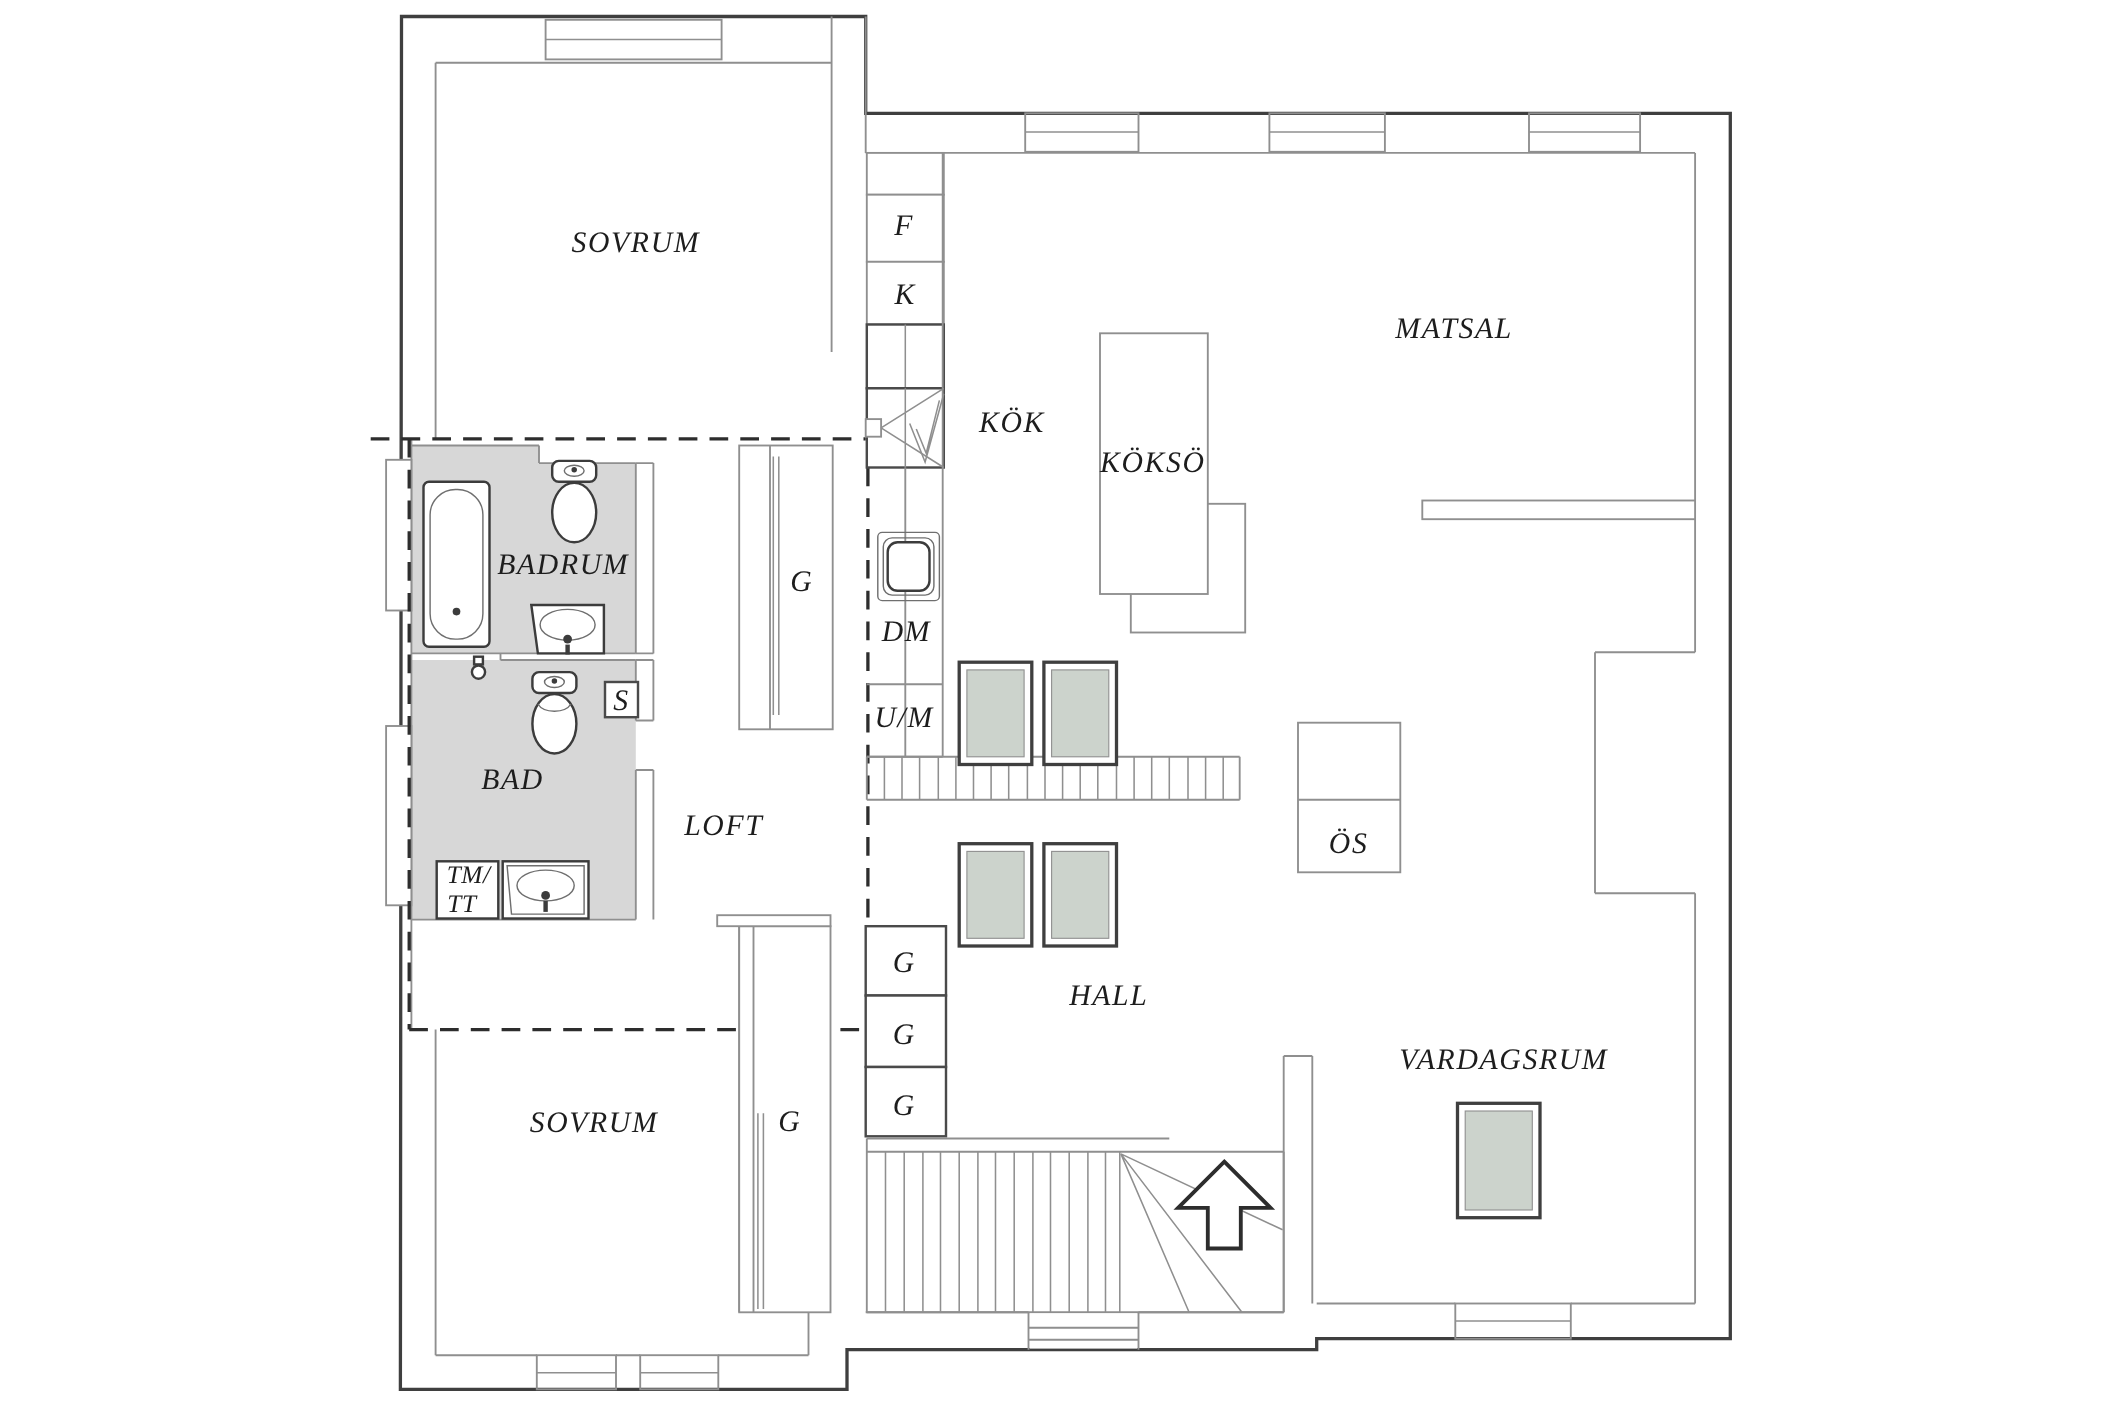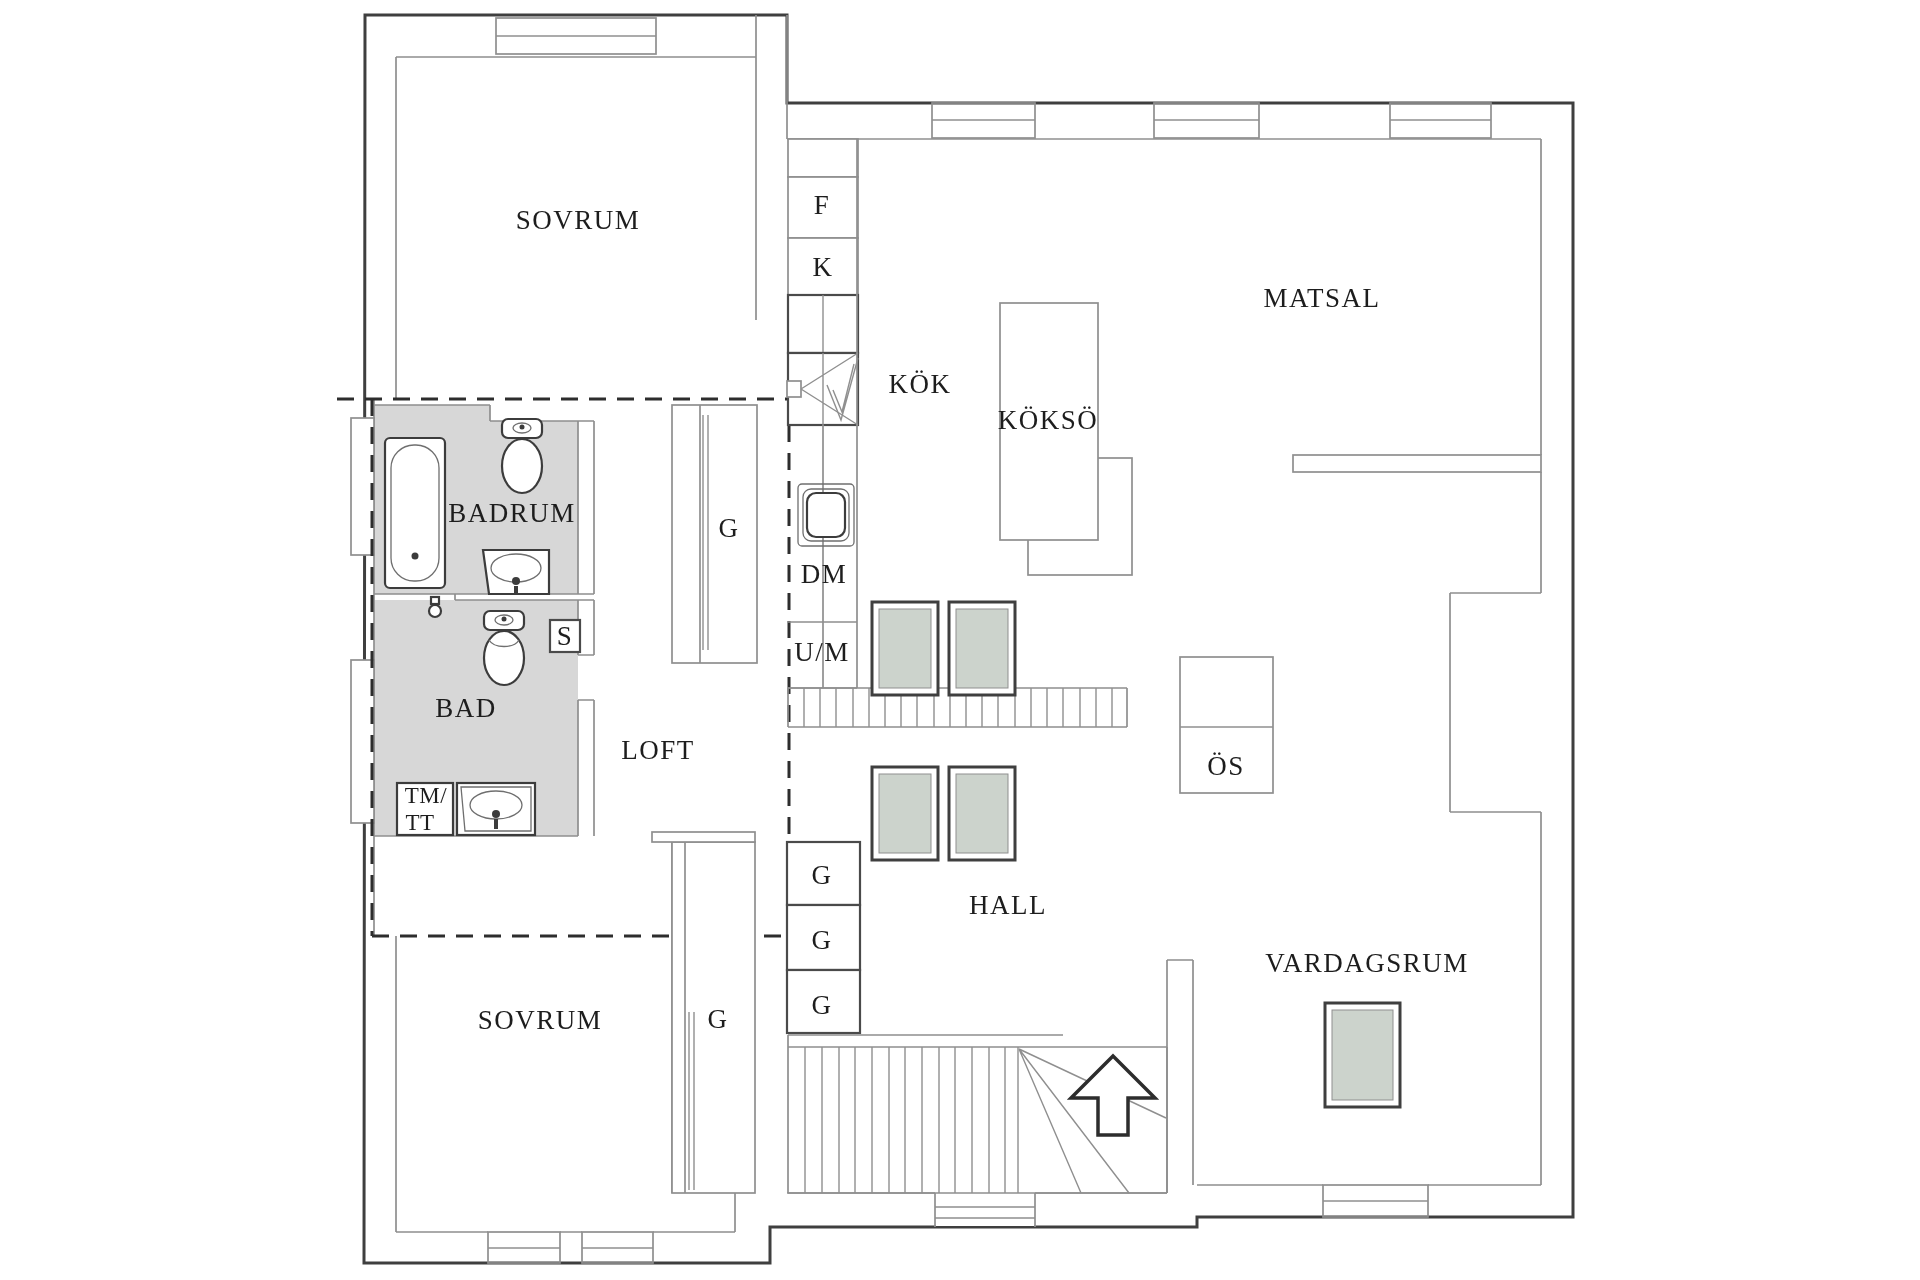--- a/index.html
+++ b/index.html
@@ -4,21 +4,21 @@
 <style>
   :root{
     --background:#ffffff;
     --wall-line:#3f3f3f;
     --detail-line:#8f8f8f;
     --wet-room-fill:#d7d7d7;
     --rug-fill:#ccd3cc;
     --text-color:#1d1d1d;
   }
   html,body{margin:0;padding:0;background:var(--background);}
-  .plan-wrap{width:1548px;height:1280px;background:var(--background);}
+  .plan-wrap{width:1548px;height:1280px;background:var(--background);font-style:italic;}
   svg{display:block;}
   .wall-outer{stroke:var(--wall-line);stroke-width:3;fill:none;stroke-linejoin:miter;}
   .wall-inner{stroke:var(--detail-line);stroke-width:1.7;fill:none;}
   .detail{stroke:var(--detail-line);stroke-width:1.4;fill:none;}
   .cab{stroke:var(--detail-line);stroke-width:1.7;fill:#ffffff;}
   .cab-dark{stroke:#4a4a4a;stroke-width:2.2;fill:#ffffff;}
   .fixture{stroke:#3c3c3c;stroke-width:2.2;fill:#ffffff;}
   .fixture-thin{stroke:#6f6f6f;stroke-width:1.3;fill:none;}
   .fixture-fill{fill:#3c3c3c;stroke:none;}
   .dashedline{stroke:#2d2d2d;stroke-width:3;fill:none;stroke-dasharray:17 11;}

